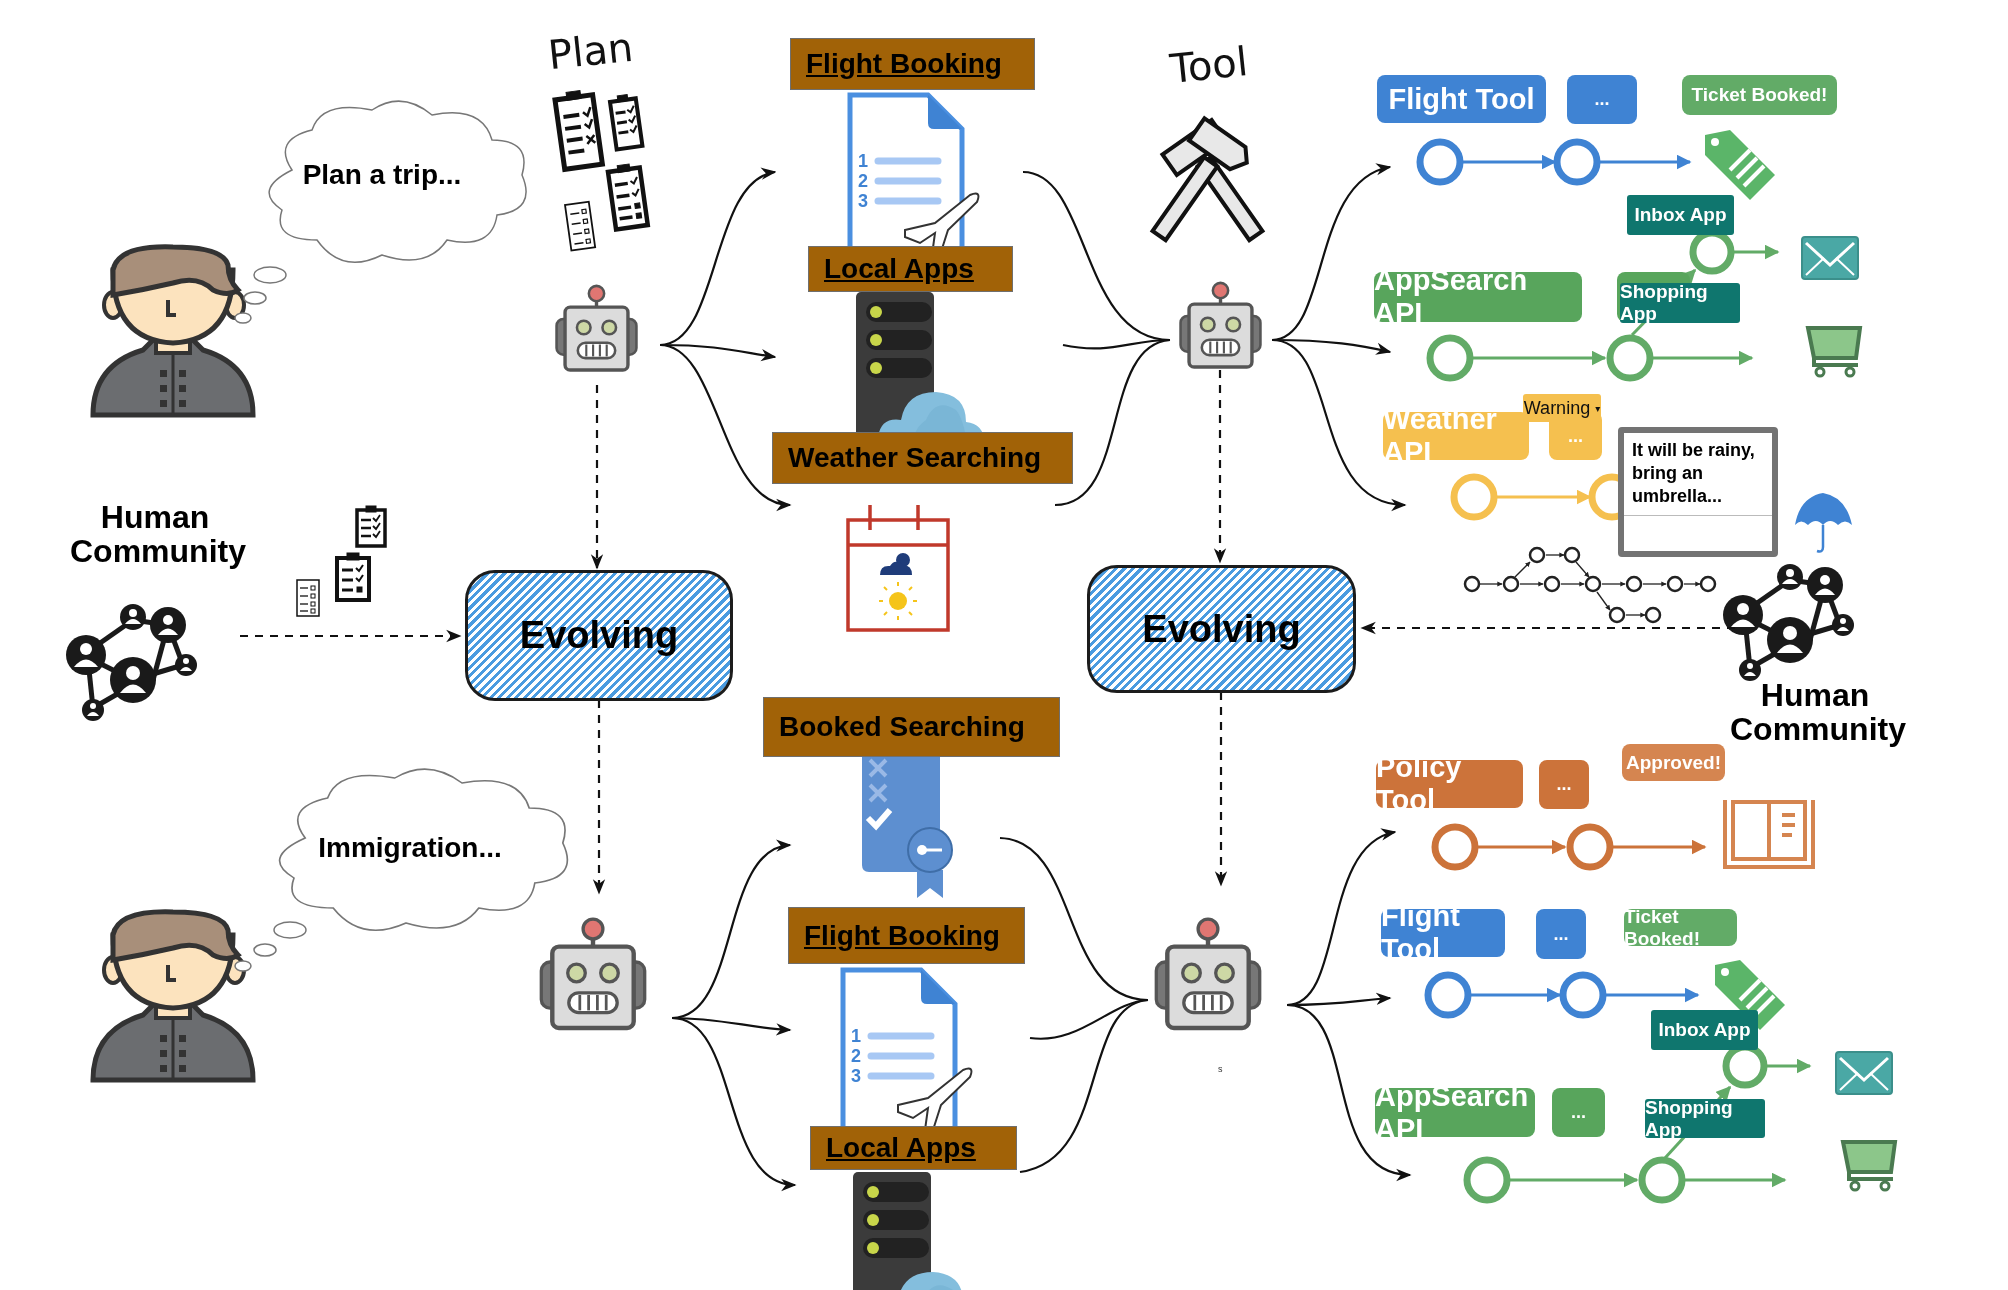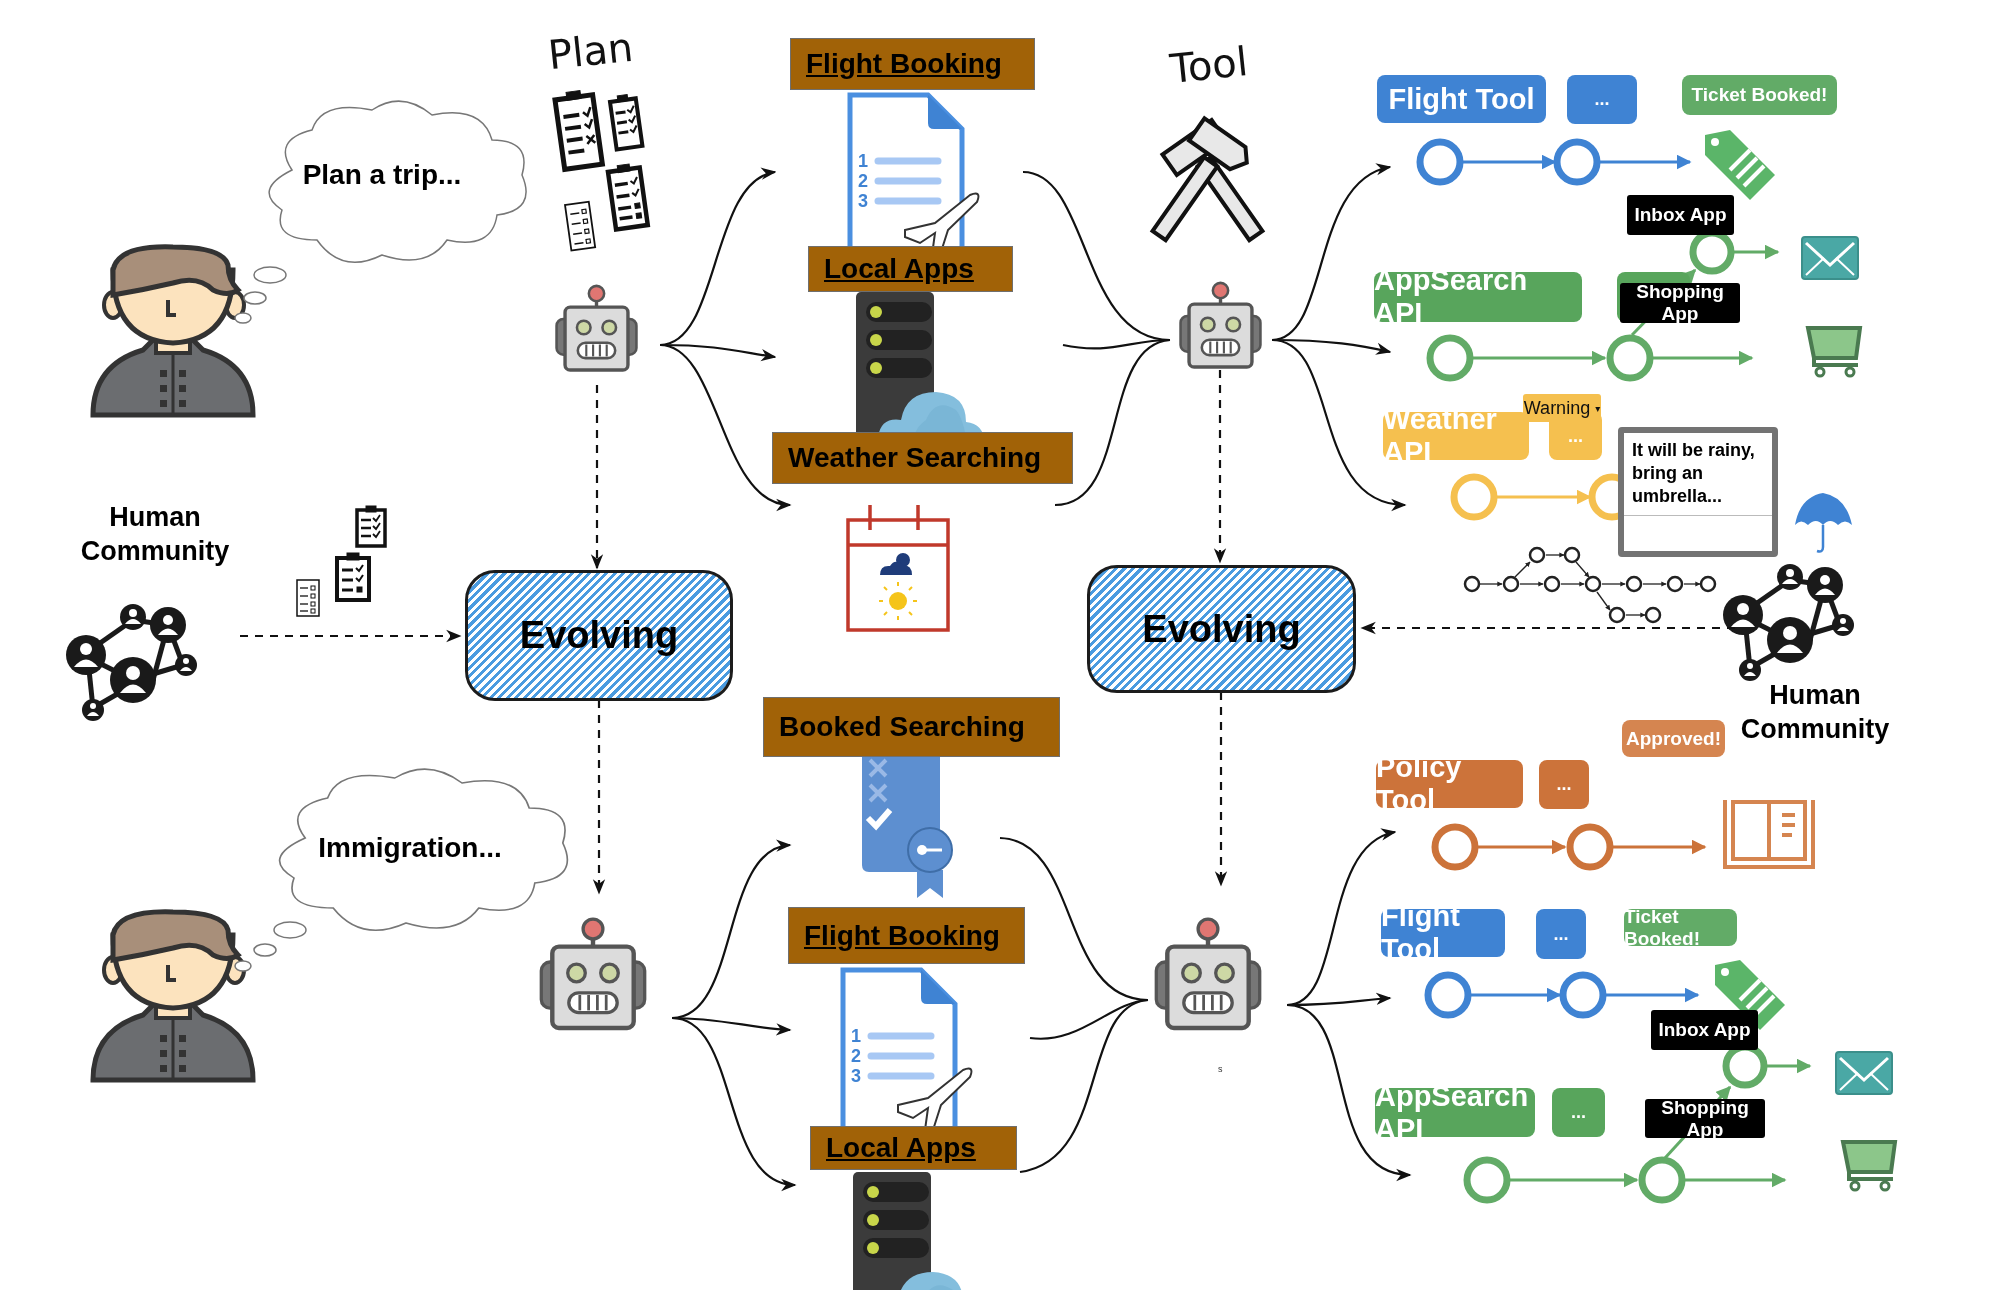--- a/index.html
+++ b/index.html
@@ -5,24 +5,24 @@
   html, body { margin:0; padding:0; background:#ffffff; }
   body { width:2008px; height:1290px; position:relative; overflow:hidden; font-family:"Liberation Sans", sans-serif; }
   .abs { position:absolute; }
   svg.layer { position:absolute; left:0; top:0; }
   .label-box { position:absolute; border:1.5px solid #6f6f6f; background:#a16207; font-weight:bold; color:#000; display:flex; align-items:center; font-size:28px;padding-left:15px; }
   .label-box.u span { text-decoration:underline; }
   .tag { position:absolute; color:#fff; font-weight:bold; display:flex; align-items:center; justify-content:center; border-radius:8px;margin-left:24px; }
   .tool-name { font-size:29px; }
   .dots { font-size:18px; }
   .status { font-size:19px; }
-  .app-tag { position:absolute; background:#000000; color:#fff; font-weight:bold; font-size:19px; display:flex; align-items:center; justify-content:center; border-radius:3px;text-align:center; }
+  .app-tag { position:absolute; background:#0f766e; color:#fff; font-weight:bold; font-size:19px; display:flex; align-items:center; justify-content:center; border-radius:3px; }
   .hand { font-family:"DejaVu Sans", sans-serif; font-size:40px; color:#111; position:absolute; }
   .cloud-text { position:absolute; font-weight:bold; font-size:28px; color:#000; display:flex; align-items:center; justify-content:center; }
-  .community { position:absolute; font-weight:bold; font-size:27px; color:#000; text-align:center; line-height:34px; }
+  .community { position:absolute; font-weight:bold; font-size:32px; color:#000; text-align:center; line-height:34px; }
   .evolving { position:absolute; border:3.5px solid #1c1c1c; border-radius:30px;
     background: repeating-linear-gradient(-45deg, #4a9be0 0 3px, #ffffff 3px 6px);
     display:flex; align-items:center; justify-content:center; }
   .evolving span { font-weight:bold; font-size:38px; color:#000; }
   .warn-tag { position:absolute; background:#f5c04f; color:#111; font-size:18px; display:flex; align-items:center; justify-content:center; border-radius:3px; }
   .warn-box { position:absolute; border:6px solid #737373; border-radius:4px; background:#fff; }
   .warn-box .msg { position:absolute; left:8px; top:6px; font-weight:bold; font-size:18px; line-height:23px; color:#000; width:140px; }
 </style>
 </head>
 <body>
@@ -517,21 +517,21 @@
     <span>Flight Booking</span>
   </div>
 <div class="label-box u" style="left:810px;top:1126px;width:190px;height:42px;">
     <span>Local Apps</span>
   </div>
 
 <div class="abs" style="left:1218px;top:1064px;font-size:9px;color:#333;">s</div>
 
 <div class="tag tool-name" style="left:1352px;top:760px;width:147px;height:48px;background:#cc733a;">Policy Tool</div>
 <div class="tag dots" style="left:1515px;top:760px;width:50px;height:49px;background:#cc733a;">...</div>
-<div class="tag status" style="left:1598px;top:720px;width:103px;height:37px;background:#d58550;">Approved!</div>
+<div class="tag status" style="left:1598px;top:744px;width:103px;height:37px;background:#d58550;">Approved!</div>
 
 <div class="tag tool-name" style="left:1357px;top:909px;width:124px;height:48px;background:#3f83d3;">Flight Tool</div>
 <div class="tag dots" style="left:1512px;top:909px;width:50px;height:50px;background:#3f83d3;">...</div>
 <div class="tag status" style="left:1600px;top:909px;width:113px;height:37px;background:#62ab67;">Ticket Booked!</div>
 
 <div class="tag tool-name" style="left:1351px;top:1088px;width:160px;height:49px;background:#58a55c;">AppSearch API</div>
 <div class="tag dots" style="left:1528px;top:1088px;width:53px;height:49px;background:#58a55c;">...</div>
 <div class="app-tag" style="left:1651px;top:1010px;width:107px;height:40px;">Inbox App</div>
 <div class="app-tag" style="left:1645px;top:1099px;width:120px;height:39px;">Shopping App</div>
 

